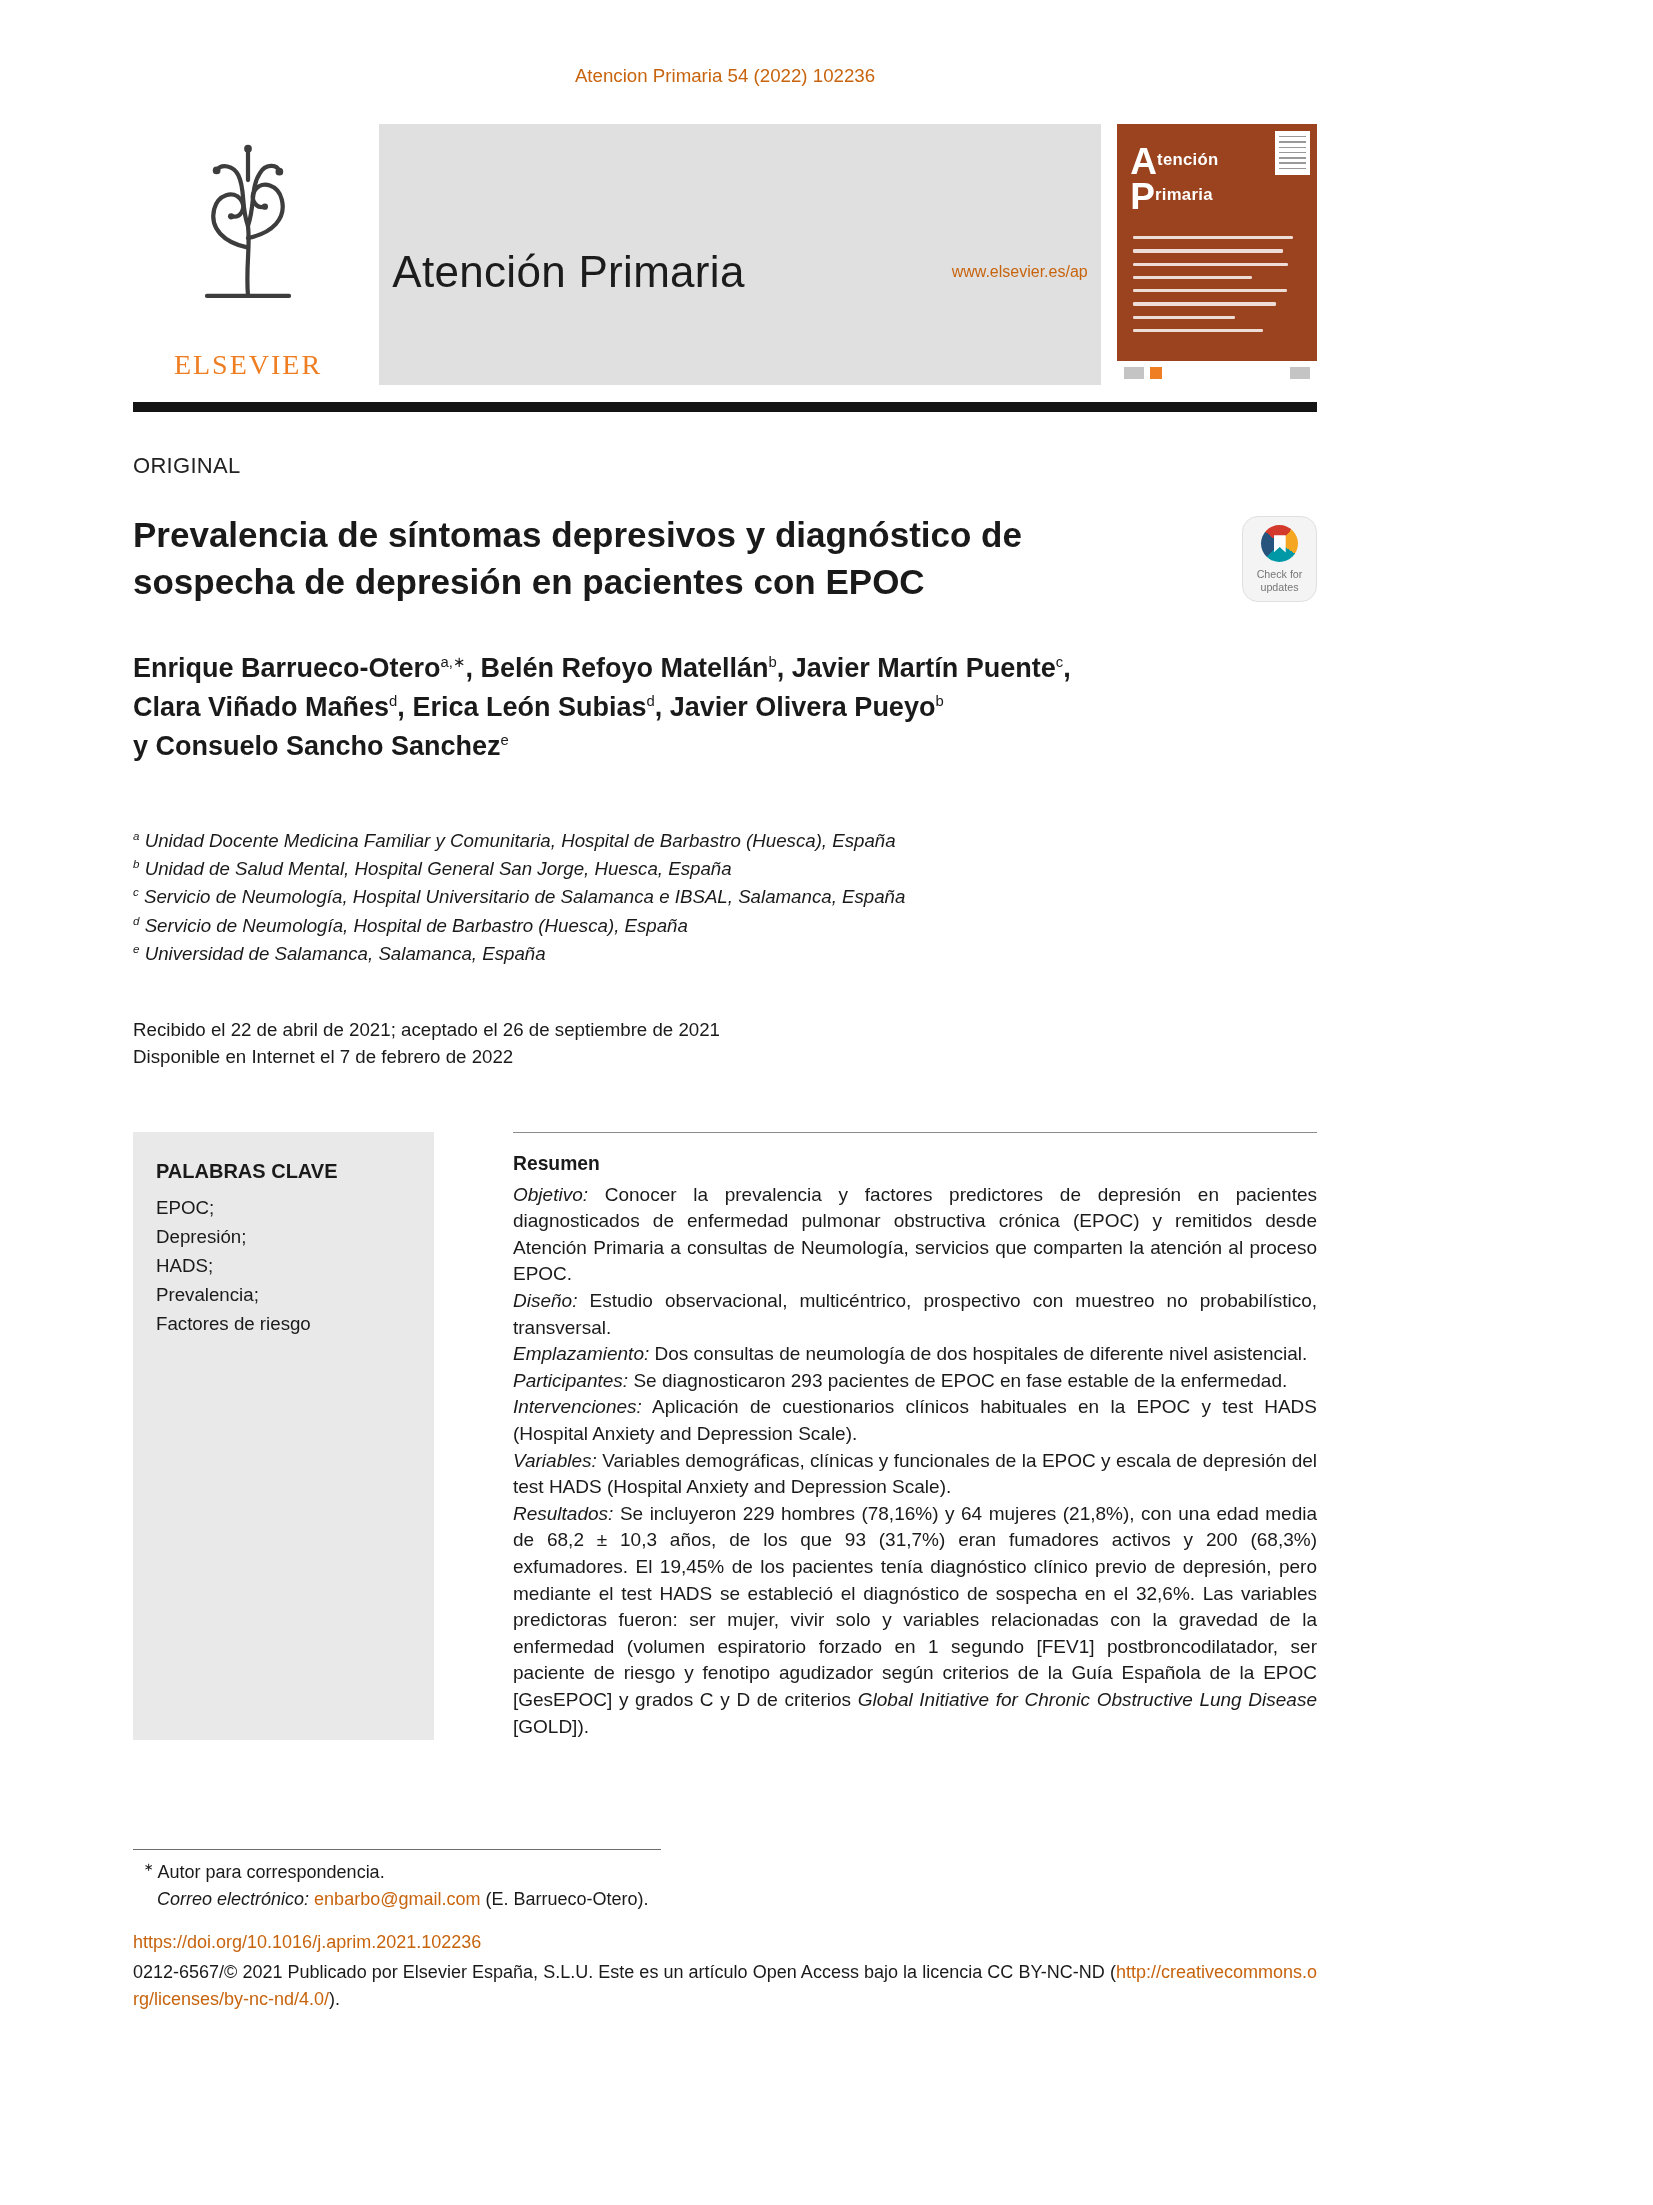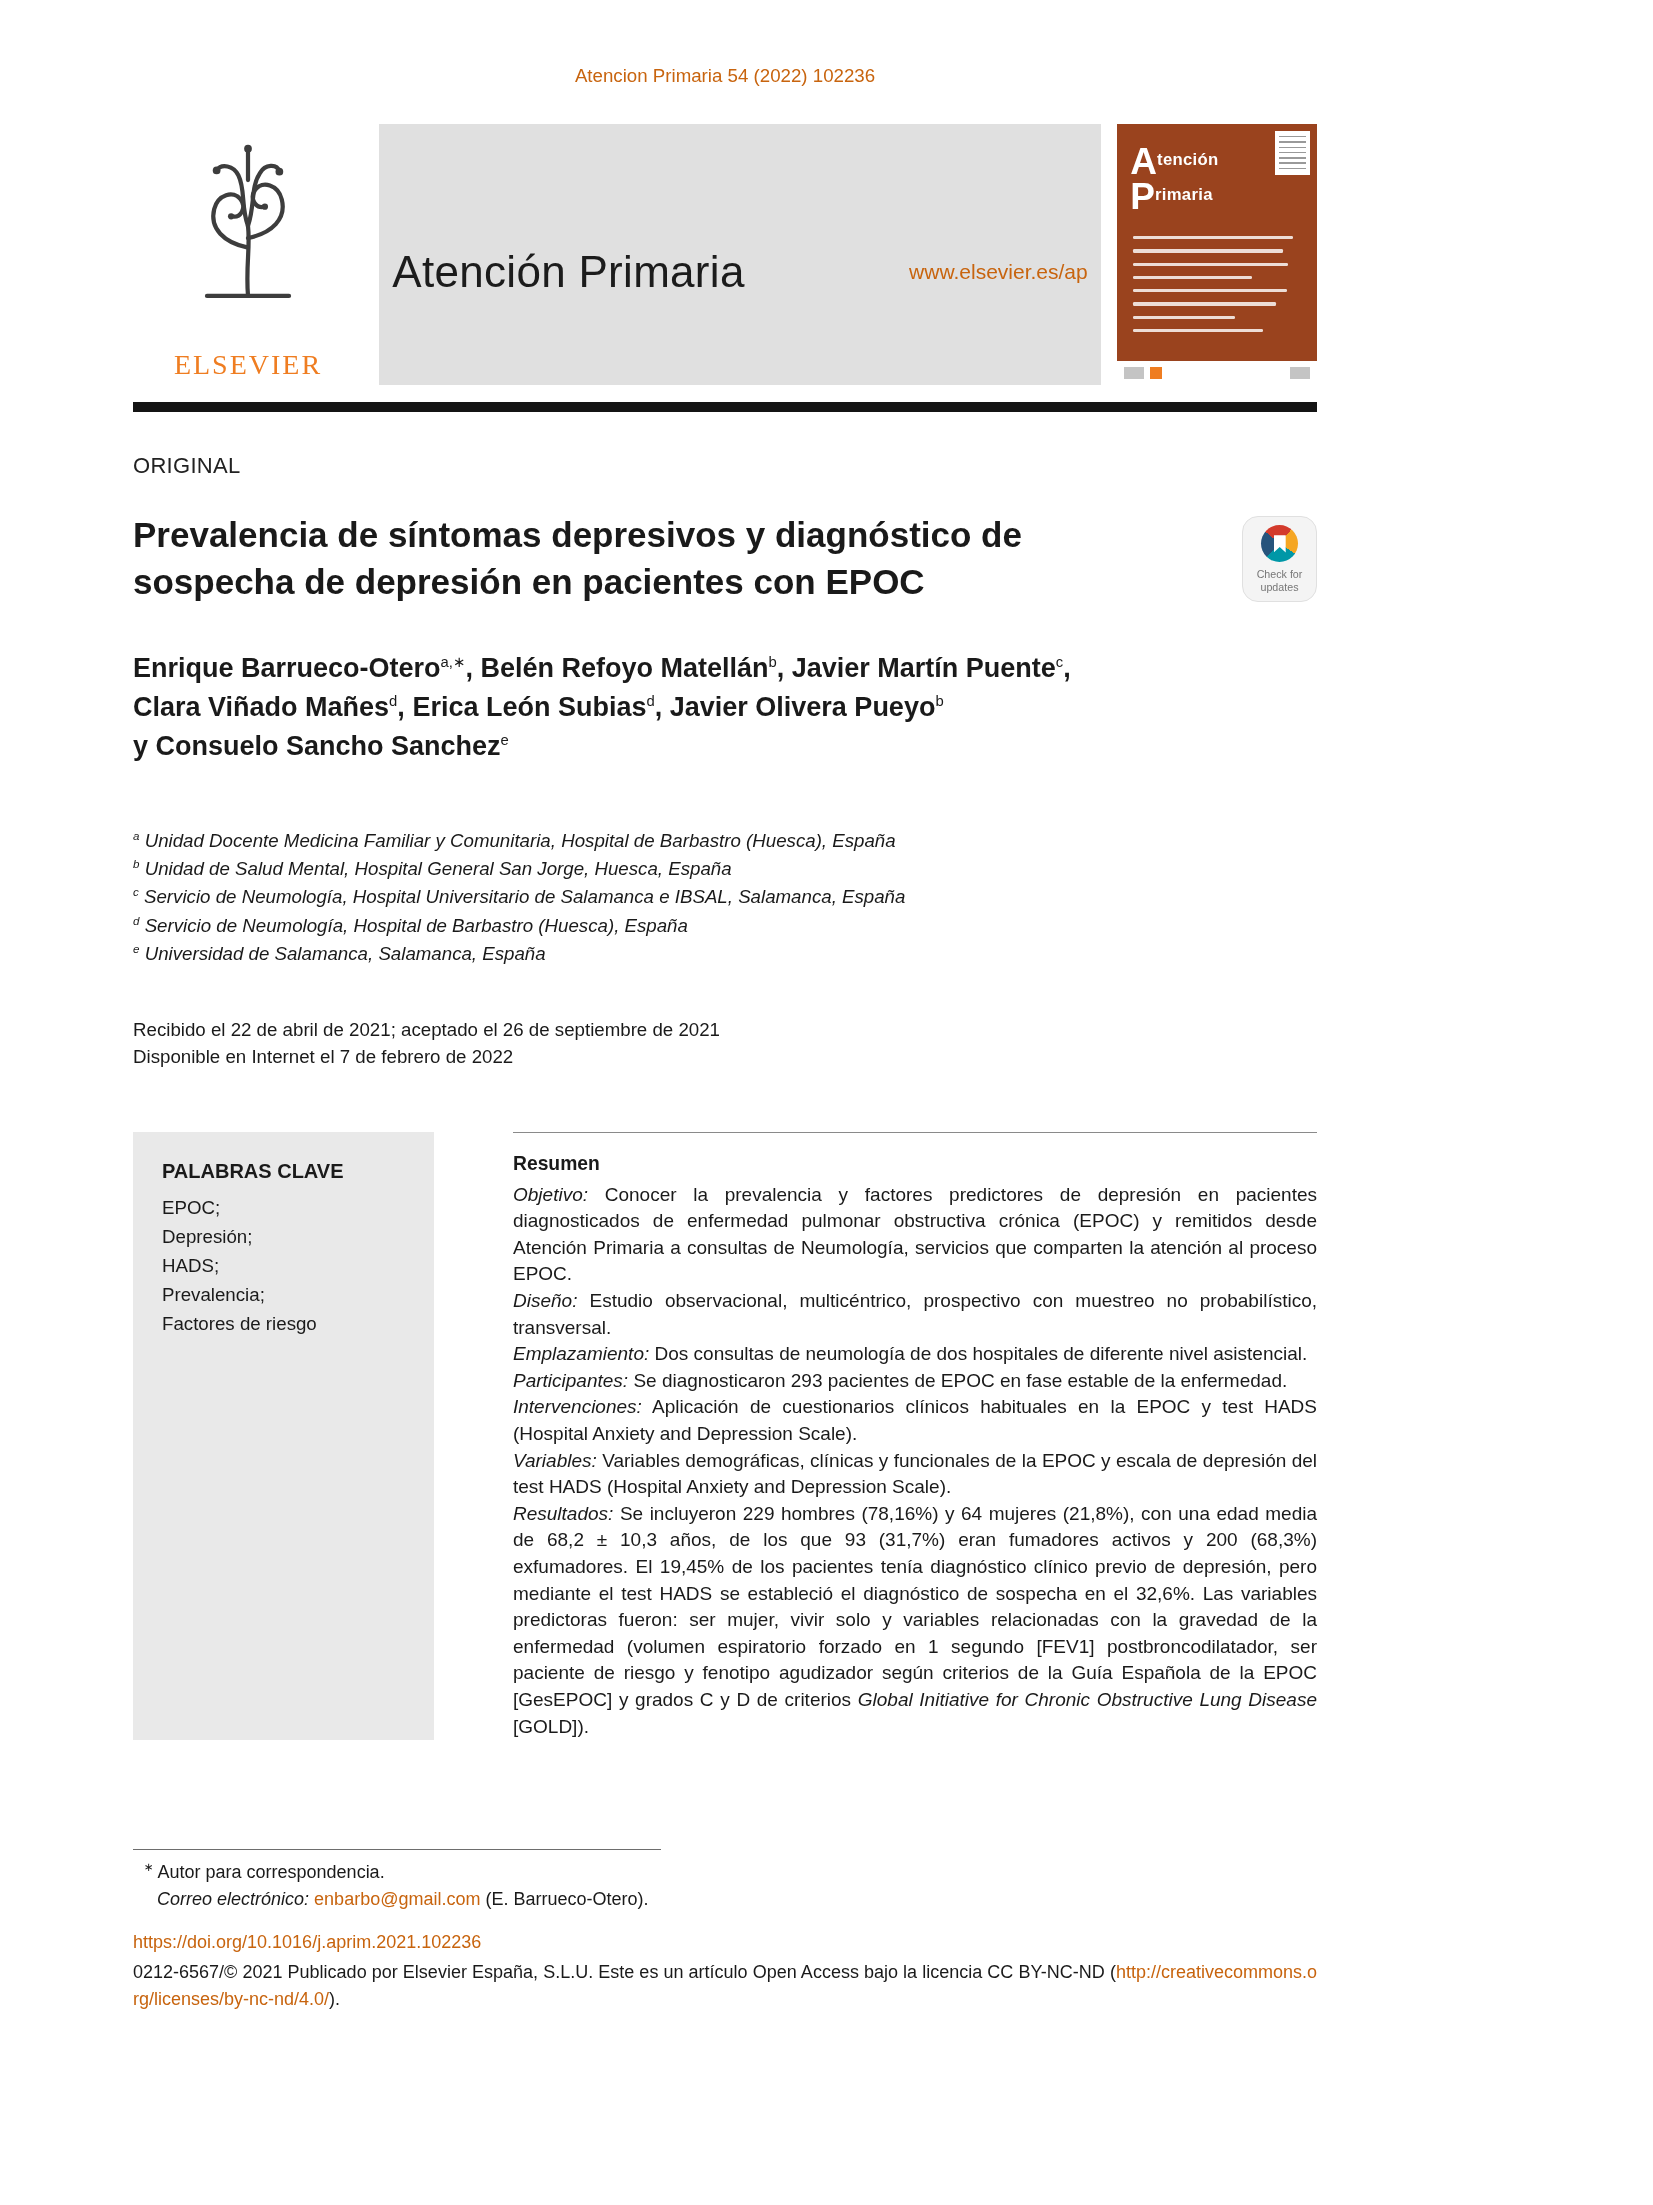--- a/index.html
+++ b/index.html
@@ -8,21 +8,21 @@
 
   
   .citation{text-align:center;font-size:18.7px;color:var(--link,#c8640e);}
 
   
   .masthead{display:flex;align-items:stretch;height:261px;margin-top:37px;}
   .logo-col{width:230px;flex:none;display:flex;flex-direction:column;align-items:center;justify-content:space-between;padding:2.7px 0 4px;}
   .elsevier-word{font-family:"Liberation Serif", serif;font-size:28px;letter-spacing:2px;color:var(--brand-orange,#ef7d21);}
   .header-gray{flex:1;margin:0 16px;background:var(--header-gray,#e0e0e0);display:flex;flex-direction:row;align-items:center;justify-content:space-between;box-sizing:border-box;padding:61px 13.3px 27px;}
   .journal-title{font-size:44px;font-weight:400;color:#1c1c1c;letter-spacing:0.3px;}
-  .journal-url{font-size:21px;color:var(--link,#c8640e);text-align:right;}
+  .journal-url{font-size:16px;color:var(--link,#c8640e);text-align:right;}
   .cover{width:200px;flex:none;position:relative;background:var(--cover-background,#9a431e);overflow:hidden;border:0.7px solid #7d means;}
   .cover{border:none;}
   .cover-title{padding:23px 9.3px 0 13.3px;color:#fff;}
   .cover-line{display:flex;align-items:flex-start;height:35px;}
   .cl-big{font-size:37px;font-weight:700;line-height:0.82;}
   .cl-small{font-size:16.7px;font-weight:700;margin-top:2.7px;letter-spacing:0.3px;}
   .cover-box{position:absolute;top:6.7px;right:6.7px;width:35px;height:44px;background:#fff;}
   .cover-box::after{content:"";position:absolute;left:4px;right:4px;top:5.3px;bottom:5.3px;background:repeating-linear-gradient(180deg,#999 0 1.3px,transparent 1.3px 5.3px);}
   .cover-bullets{position:absolute;left:16px;right:13.3px;top:112px;}
   .cb{height:3.3px;background:rgba(255,255,255,0.82);margin-bottom:10px;border-radius:1.3px;}
@@ -44,21 +44,21 @@
   .author-line{font-size:27px;font-weight:700;line-height:1.45;}
   .asup{font-size:55%;font-weight:400;vertical-align:super;line-height:0;}
 
   .affiliations{margin-top:60px;font-style:italic;font-size:18.7px;line-height:1.52;}
   .affil sup{font-size:62%;line-height:0;}
 
   .dates{margin-top:47px;font-size:18.7px;line-height:1.48;}
 
   
   .abstract-row{display:flex;margin-top:61px;align-items:stretch;}
-  .keywords-box{flex:none;width:301px;box-sizing:border-box;background:var(--keywords-gray,#e9e9e9);padding:28px 29px;}
+  .keywords-box{flex:none;width:301px;box-sizing:border-box;background:var(--keywords-gray,#e9e9e9);padding:28px 23px;}
   .kw-heading{font-size:20px;font-weight:700;margin-bottom:10.7px;}
   .kw-item{font-size:18.7px;line-height:1.55;}
   .abstract-col{flex:1;margin-left:79px;border-top:1.3px solid #8a8a8a;padding-top:20px;}
   .abstract-heading{font-size:19.3px;font-weight:700;margin:0 0 6.7px 0;}
   .absec{margin:0;font-size:19px;line-height:1.4;text-align:justify;}
   .lab{font-style:italic;}
   .it{font-style:italic;}
 
   
   .footer{position:absolute;left:133px;right:133px;top:1849px;font-size:18px;line-height:1.5;}

